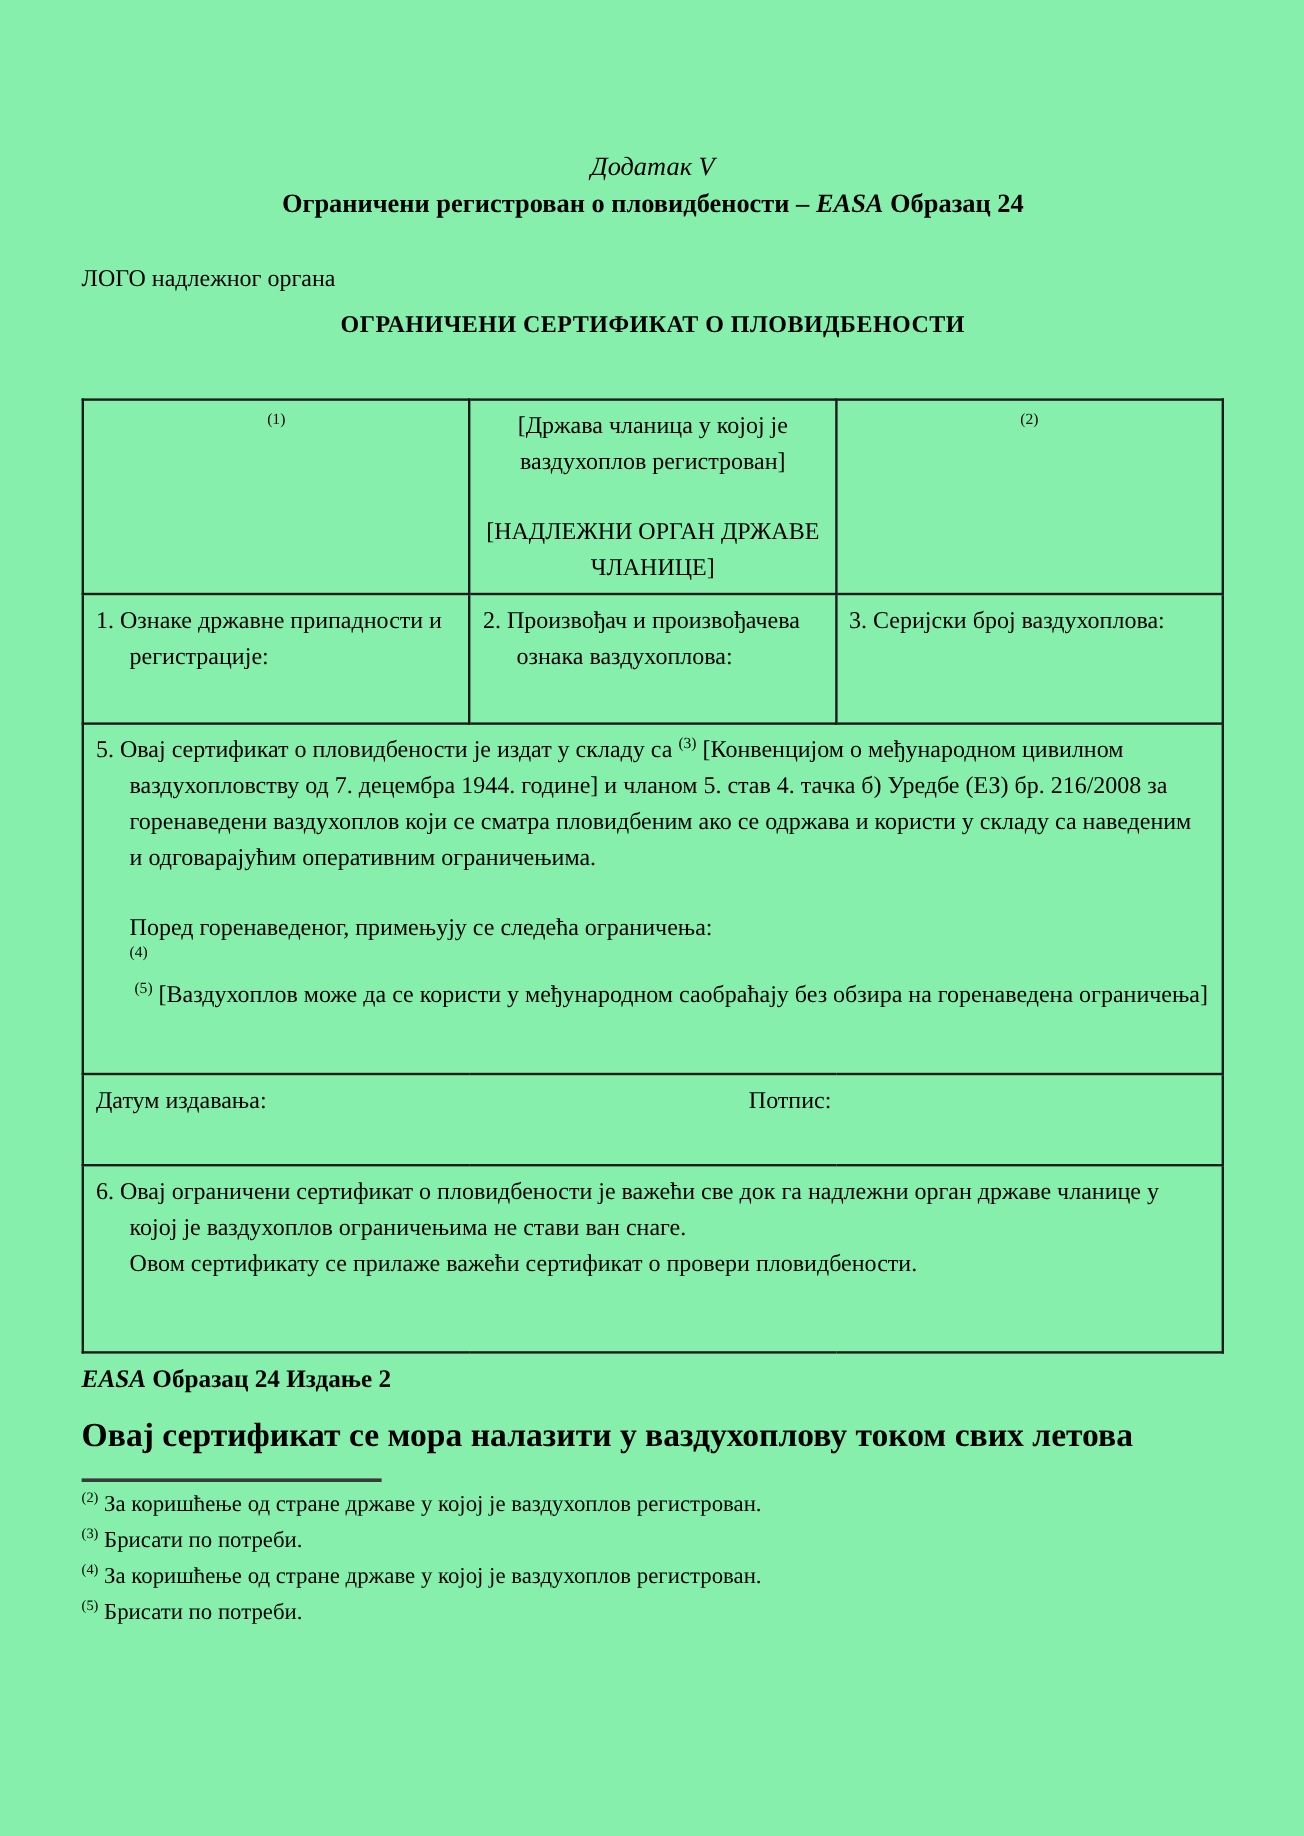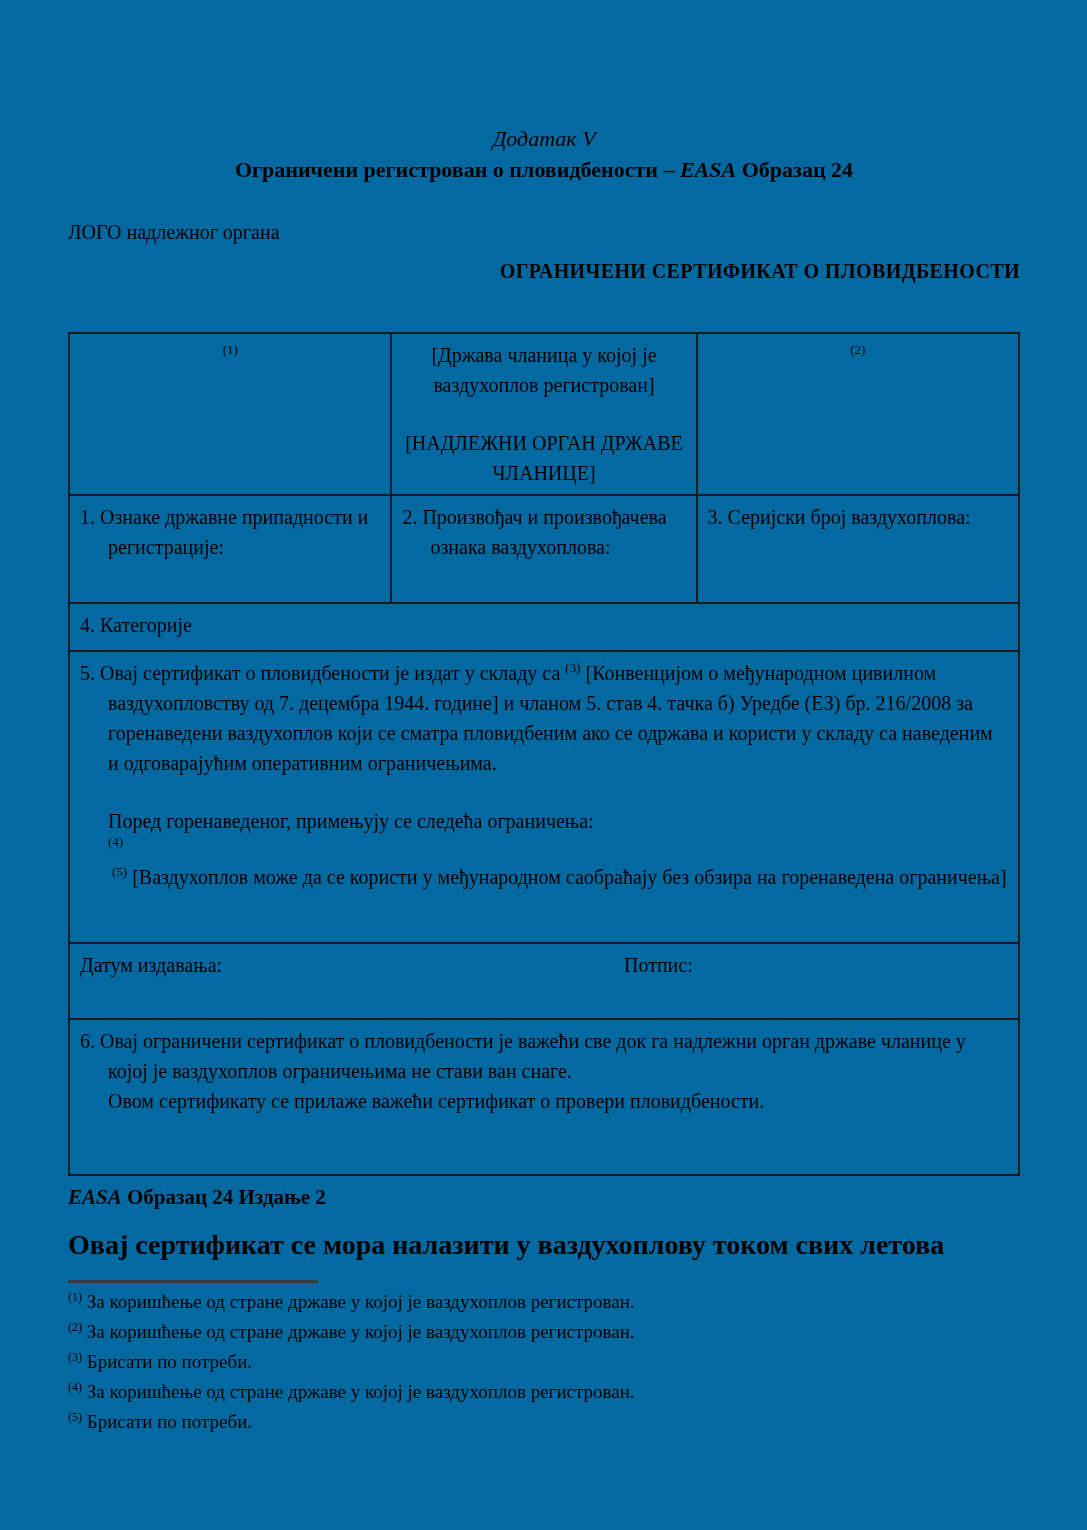--- a/index.html
+++ b/index.html
@@ -1,31 +1,31 @@
 <!DOCTYPE html>
 <html><head>
 <meta charset="utf-8">
 <style>
   * { margin:0; padding:0; box-sizing:border-box; }
   body { background:#ffffff; }
   .page {
     position:relative;
     width:1087px; height:1530px;
-    background:#0369a1;
+    background:#86efac;
     color:#000;
     font-family:"Liberation Serif","DejaVu Serif",serif;
     overflow:hidden;
   }
   .content { position:absolute; left:68px; top:0; width:952px; }
 
   .annex-title { margin-top:126px; text-align:center; font-style:italic; font-size:22px; line-height:26px; }
   .main-title { margin-top:4px; text-align:center; font-weight:bold; font-size:22px; line-height:28px; }
   .main-title em { font-style:italic; }
   .logo-note { margin-top:36px; text-align:left; font-size:20px; line-height:25px; }
-  .cert-heading { margin-top:14px; text-align:right; font-weight:bold; font-size:20px; line-height:25px; letter-spacing:0.4px; }
+  .cert-heading { margin-top:14px; text-align:center; font-weight:bold; font-size:20px; line-height:25px; letter-spacing:0.4px; }
 
   table.cert { margin-top:48px; width:952px; border-collapse:collapse; table-layout:fixed; font-size:20px; }
   table.cert td {
     border:2px solid #1b1b1b;
     vertical-align:top;
     padding:6px 10px;
     line-height:30px;
   }
   .c1 { width:317px; } .c2 { width:300px; } .c3 { width:317px; }
 
@@ -80,25 +80,20 @@
           <div class="hang"><span>1.</span> <span>Ознаке државне припадности и регистрације:</span></div>
         </td>
         <td class="c2" style="height:108px;">
           <div class="hang"><span>2.</span> <span>Произвођач и произвођачева ознака ваздухоплова:</span></div>
         </td>
         <td class="c3" style="height:108px;">
           <div class="hang"><span>3.</span> <span>Серијски број ваздухоплова:</span></div>
         </td>
       </tr>
       <tr>
-        <td colspan="3" style="height:48px;">
-          <div class="hang"><span>4.</span> <span>Категорије</span></div>
-        </td>
-      </tr>
-      <tr>
         <td colspan="3" style="height:292px;">
           <div class="hang"><span>5.</span> <span>Овај сертификат о пловидбености је издат у складу са</span> <sup class="fnref">(3)</sup> <span>[Конвенцијом о међународном цивилном ваздухопловству од 7. децембра 1944. године] и чланом 5. став 4. тачка б) Уредбе (ЕЗ) бр. 216/2008 за горенаведени ваздухоплов који се сматра пловидбеним ако се одржава и користи у складу са наведеним и одговарајућим оперативним ограничењима.</span></div>
           <div class="indent intro-gap">Поред горенаведеног, примењују се следећа ограничења:</div>
           <div class="sup-line"><sup class="fnref">(4)</sup></div>
           <div class="item5b"><sup class="fnref">(5)</sup> <span>[Ваздухоплов може да се користи у међународном саобраћају без обзира на горенаведена ограничења]</span></div>
         </td>
       </tr>
       <tr>
         <td colspan="3" style="height:76px;">
           <div class="row-date-wrap">
@@ -116,21 +111,20 @@
     </tbody>
       </table>
 
     <div class="form-ref"><em>EASA</em><span> Образац 24 Издање 2</span></div>
 
     <div class="carry-note">Овај сертификат се мора налазити у ваздухоплову током свих летова</div>
 
     <div class="fn-rule"></div>
 
     <div class="footnotes">
-      <div><sup class="fnref">(1)</sup> <span>За коришћење од стране државе у којој је ваздухоплов регистрован.</span></div>
       <div><sup class="fnref">(2)</sup> <span>За коришћење од стране државе у којој је ваздухоплов регистрован.</span></div>
       <div><sup class="fnref">(3)</sup> <span>Брисати по потреби.</span></div>
       <div><sup class="fnref">(4)</sup> <span>За коришћење од стране државе у којој је ваздухоплов регистрован.</span></div>
       <div><sup class="fnref">(5)</sup> <span>Брисати по потреби.</span></div>
     </div>
 
   </div>
 </div>
 
 </body></html>

